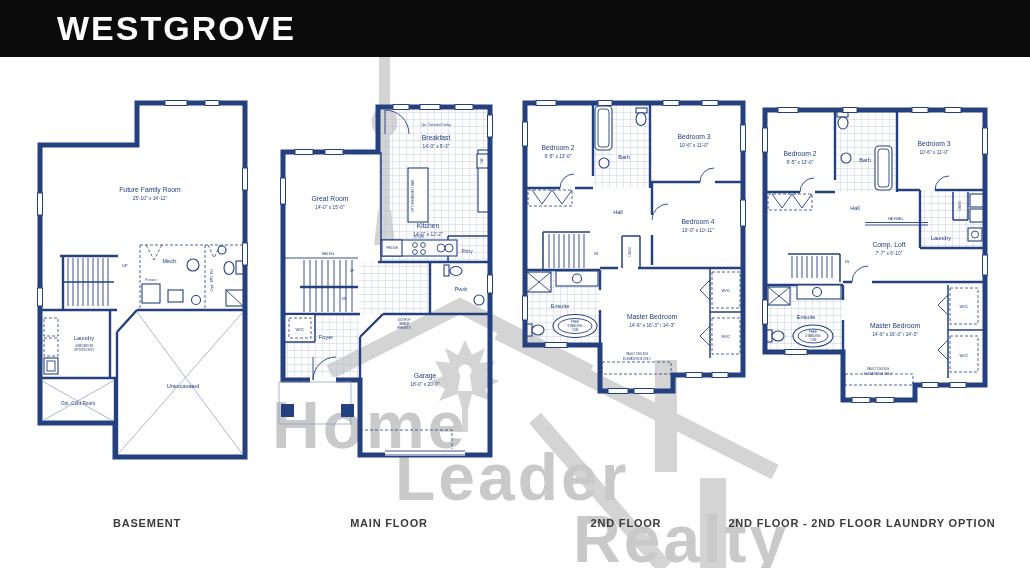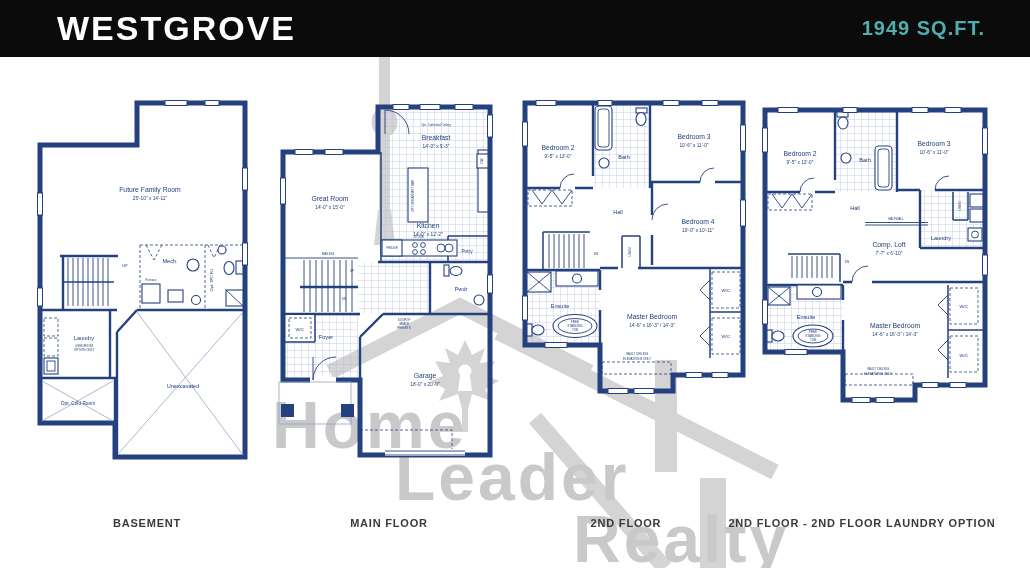--- a/index.html
+++ b/index.html
@@ -29,21 +29,20 @@
   .wm-word{font-size:66px;font-weight:bold;fill:#c9c9c9;letter-spacing:3px;}
   .caption{font-size:11px;font-weight:bold;fill:#3a3a3a;letter-spacing:0.8px;text-anchor:middle;}
 </style>
 </head>
 <body>
 
 <div class="canvas">
 
   <div class="header">
     <div class="title">WESTGROVE</div>
-    <div class="sqft">1949 SQ.FT.</div>
   </div>
 
   <svg width="1030" height="568" viewBox="0 0 1030 568">
 
     <defs>
       <pattern id="tile" patternUnits="userSpaceOnUse" width="7" height="7">
         <path d="M7 0H0V7" stroke="#AFBAD6" stroke-width="0.7" fill="none"></path>
       </pattern>
     </defs>
 

